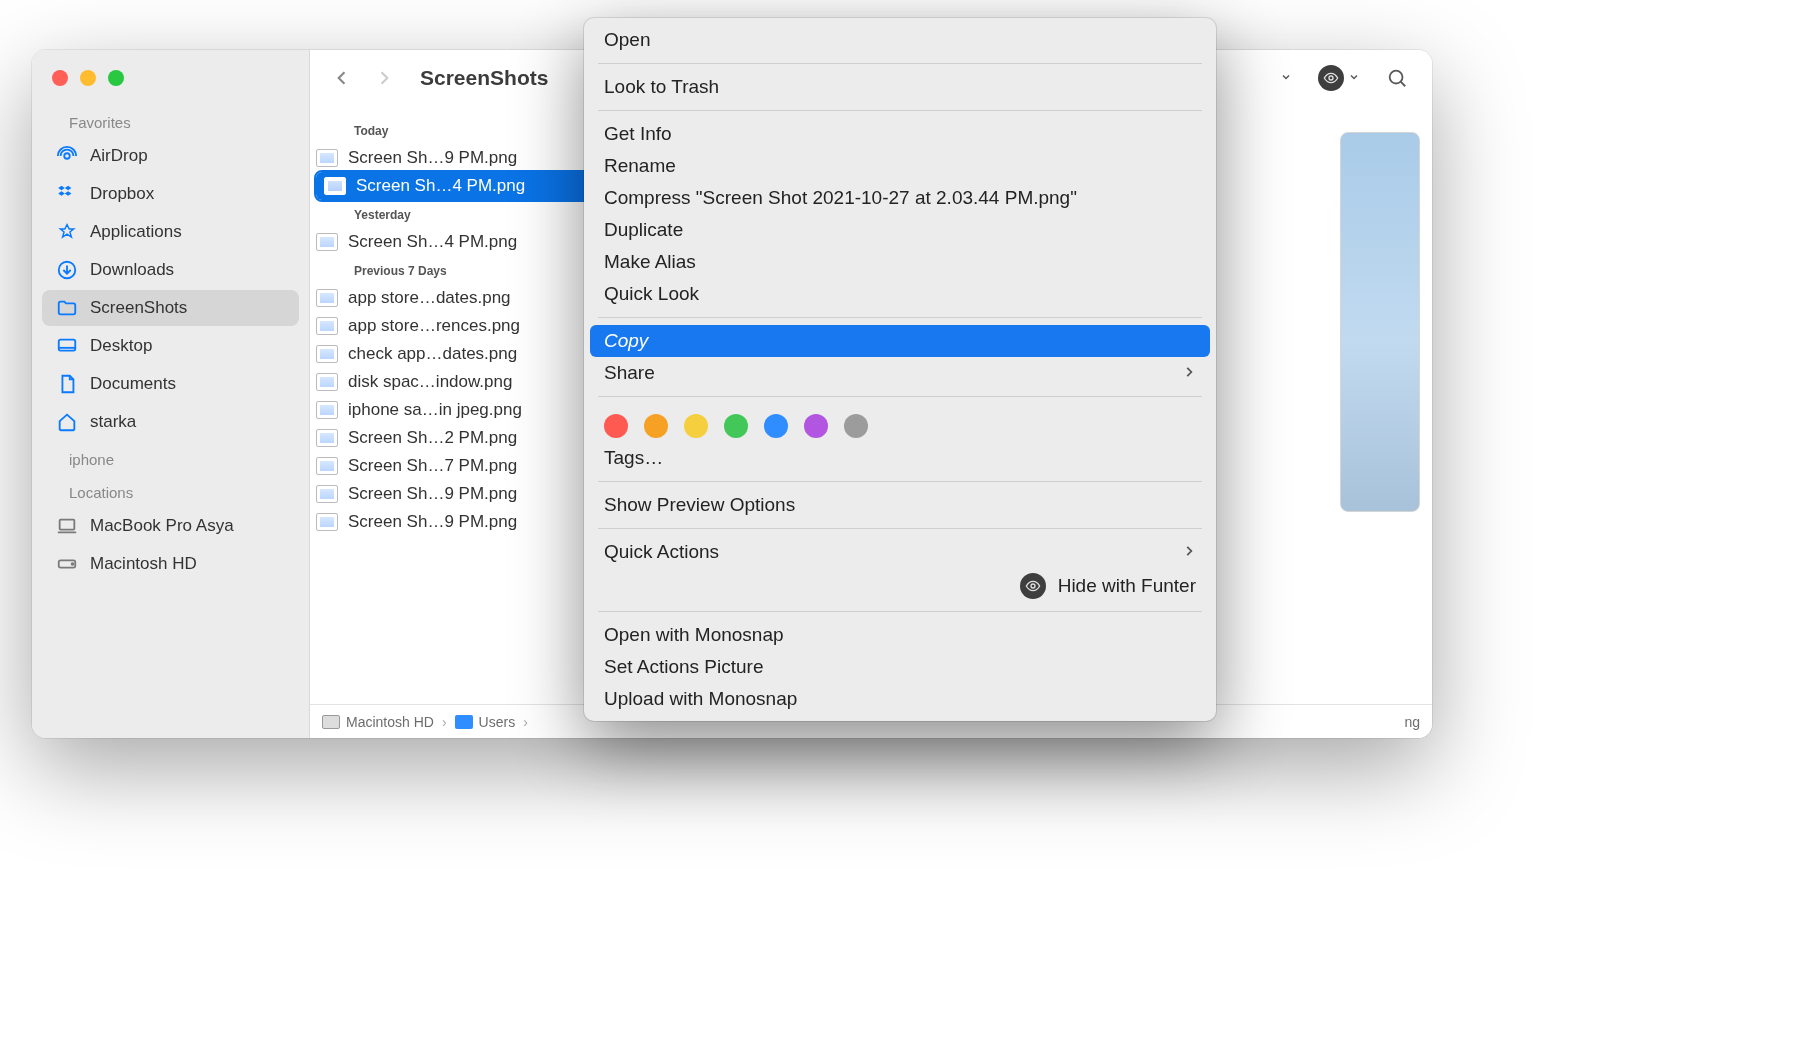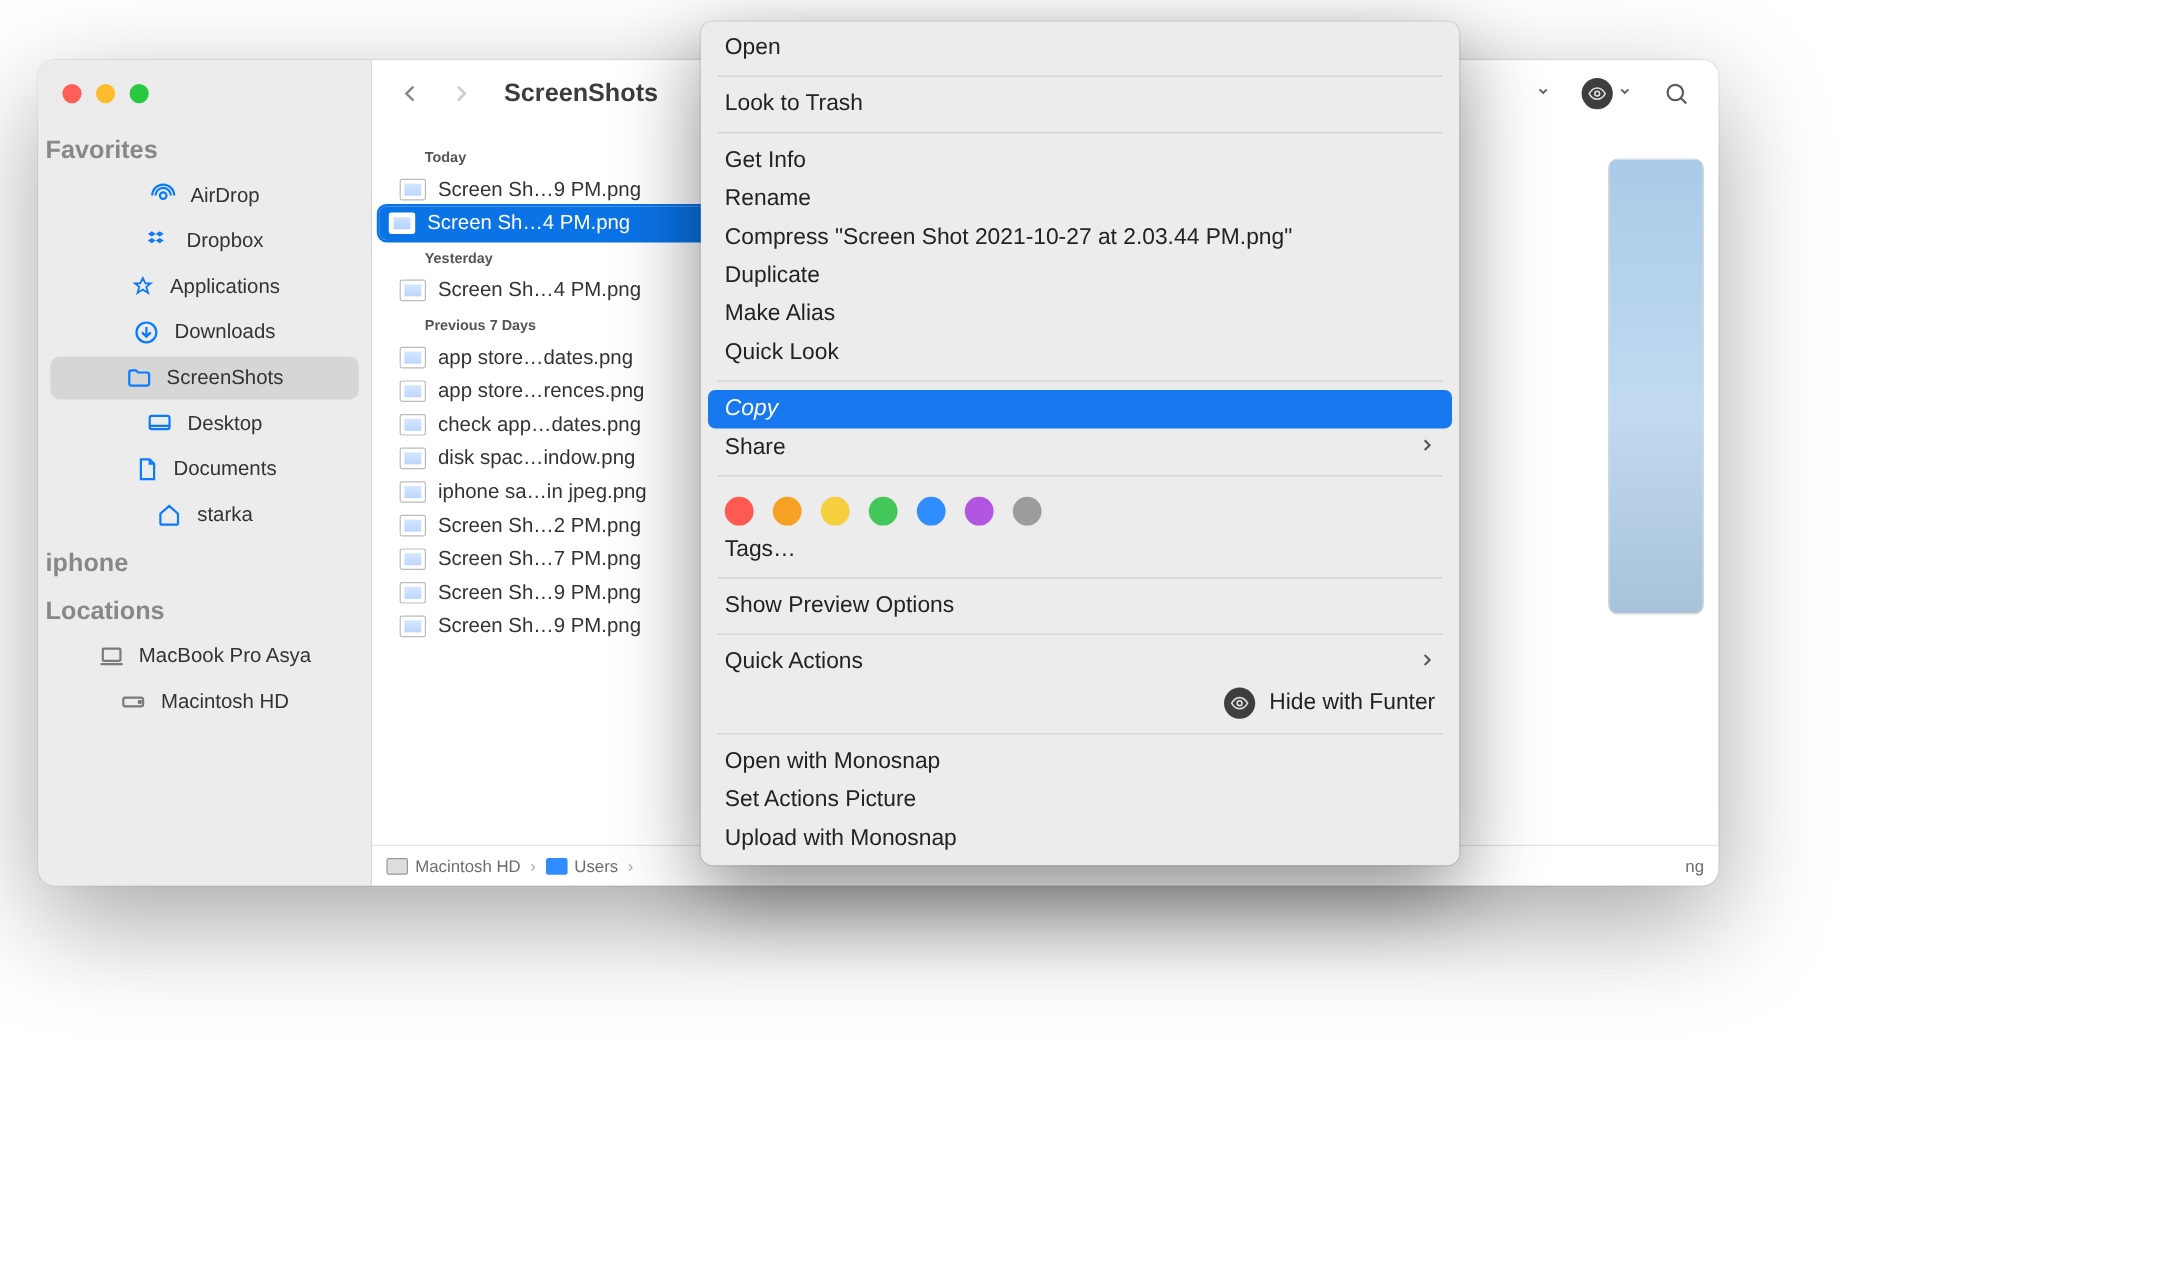--- a/index.html
+++ b/index.html
@@ -42,34 +42,33 @@
   }
   .traffic-dot {
     width: 16px; height: 16px; border-radius: 50%;
   }
   .dot-close { background:#ff5f57; }
   .dot-min { background:#febc2e; }
   .dot-max { background:#28c840; }
 
   .sidebar-heading {
     color:#888;
-    font-size: 21px;
-    font-weight: 700;
-    padding: 10px 22px 6px 6px;
+    font-size: 15px;
+    font-weight: 400;
+    padding: 10px 22px 6px 37px;
   }
   .sidebar-item {
     display:flex; align-items:center;
     gap:12px;
     padding: 7px 14px;
     margin: 1px 10px;
     border-radius: 8px;
     font-size: 17px;
     color:#333;
     cursor:default;
-    justify-content:center;
   }
   .sidebar-item.active { background:#d6d6d6; }
   .sb-icon { width:22px; height:22px; display:flex; align-items:center; justify-content:center; flex-shrink:0; }
   .sb-icon svg { width:22px; height:22px; }
   .blue { color:#0a7aff; }
   .gray { color:#7a7a7a; }
 
   
   .main {
     flex:1;
@@ -111,21 +110,21 @@
   }
   .date-header {
     font-size: 12px;
     font-weight:700;
     color:#555;
     padding: 8px 0 6px 44px;
   }
   .row {
     display:flex; align-items:center;
     gap:10px;
-    padding: 4px 8px 4px 23px;
+    padding: 4px 8px 4px 6px;
     font-size: 17px;
     color:#333;
     white-space:nowrap;
     overflow:hidden;
   }
   .row .fi { width:22px; height:18px; flex-shrink:0; background:#fff; border:1px solid #bbb; border-radius:2px; position:relative; }
   .row .fi::after{content:'';position:absolute;inset:3px;background:linear-gradient(#d6e7ff,#bcd6ff);}
   .row.selected {
     background:#0a73e6;
     color:#fff;

